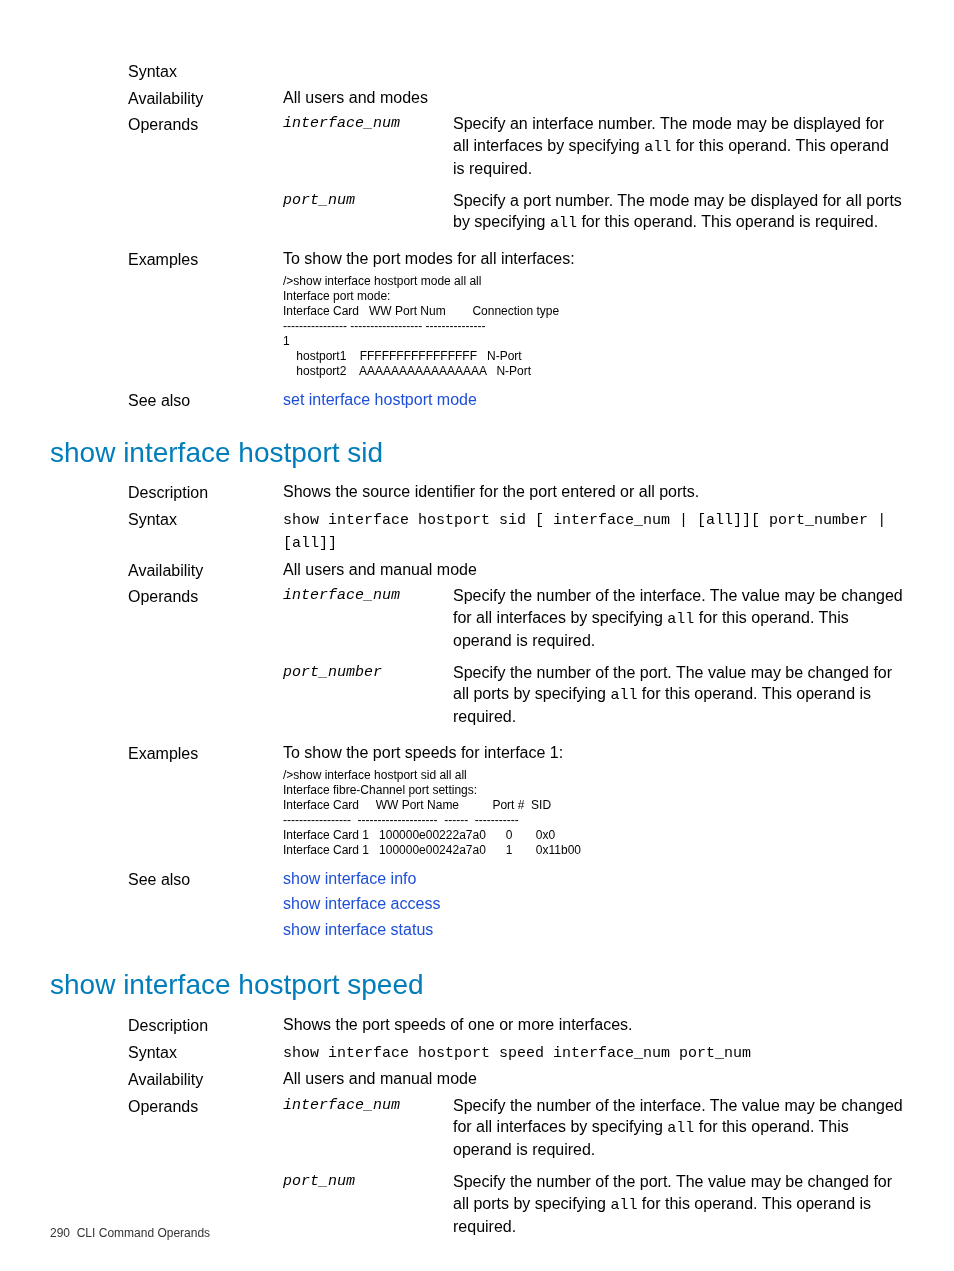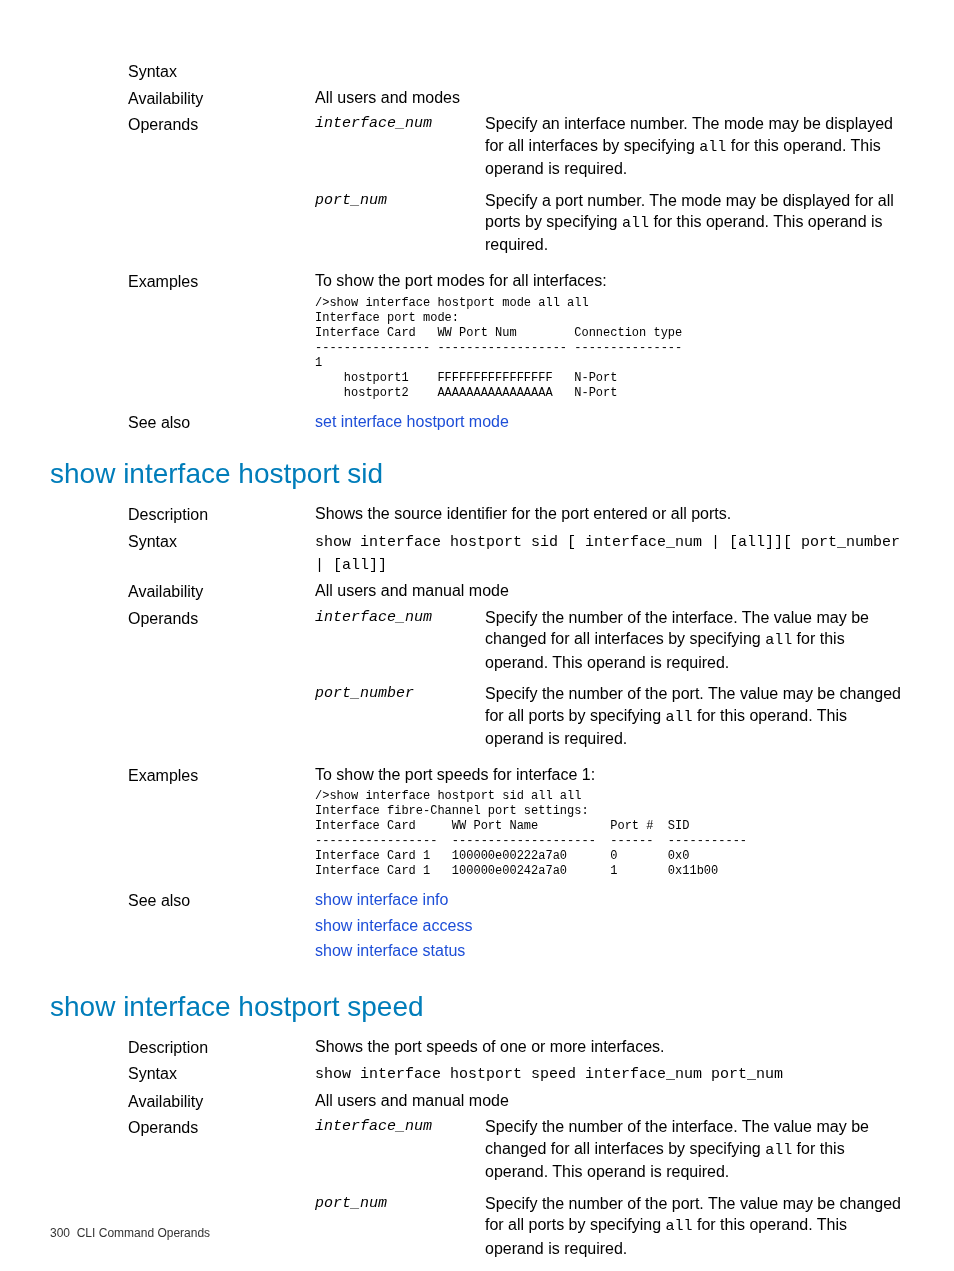--- a/index.html
+++ b/index.html
@@ -18,21 +18,20 @@
   h2 {
     font-family: "Segoe UI Light", "Segoe UI", Arial, sans-serif;
     font-weight: 300;
     color: #007dba;
     font-size: 28px;
     margin: 22px 0 10px -78px;
   }
   .row {
     display: flex;
     margin-bottom: 4px;
-    gap: 32px;
   }
   .label {
     width: 155px;
     flex-shrink: 0;
     padding-top: 1px;
   }
   .value {
     flex: 1;
   }
   .operand-row {
@@ -48,21 +47,21 @@
     padding-top: 1px;
   }
   .operand-desc {
     flex: 1;
   }
   code.inline {
     font-family: "Courier New", monospace;
     font-size: 15px;
   }
   pre.example {
-    font-family: Liberation Mono, monospace;
+    font-family: Liberation Sans, sans-serif;
     font-size: 12px;
     white-space: pre;
     margin: 4px 0 6px 0;
     line-height: 1.25;
   }
   a.link {
     color: #1d4ed8;
     text-decoration: none;
   }
   .see-also-list div {
@@ -207,14 +206,14 @@
       <div class="operand-row">
         <div class="operand-name">port_num</div>
         <div class="operand-desc"><span>Specify the number of the port. The value may be changed for all ports by specifying </span><code class="inline">all</code><span> for this operand. This operand is required.</span></div>
       </div>
     </div>
   </div>
 
 </div>
 
 <div class="footer">
-  <span>300</span>&nbsp;&nbsp;<span>CLI Command Operands</span>
+  <span>290</span>&nbsp;&nbsp;<span>CLI Command Operands</span>
 </div>
 
 </body></html>

